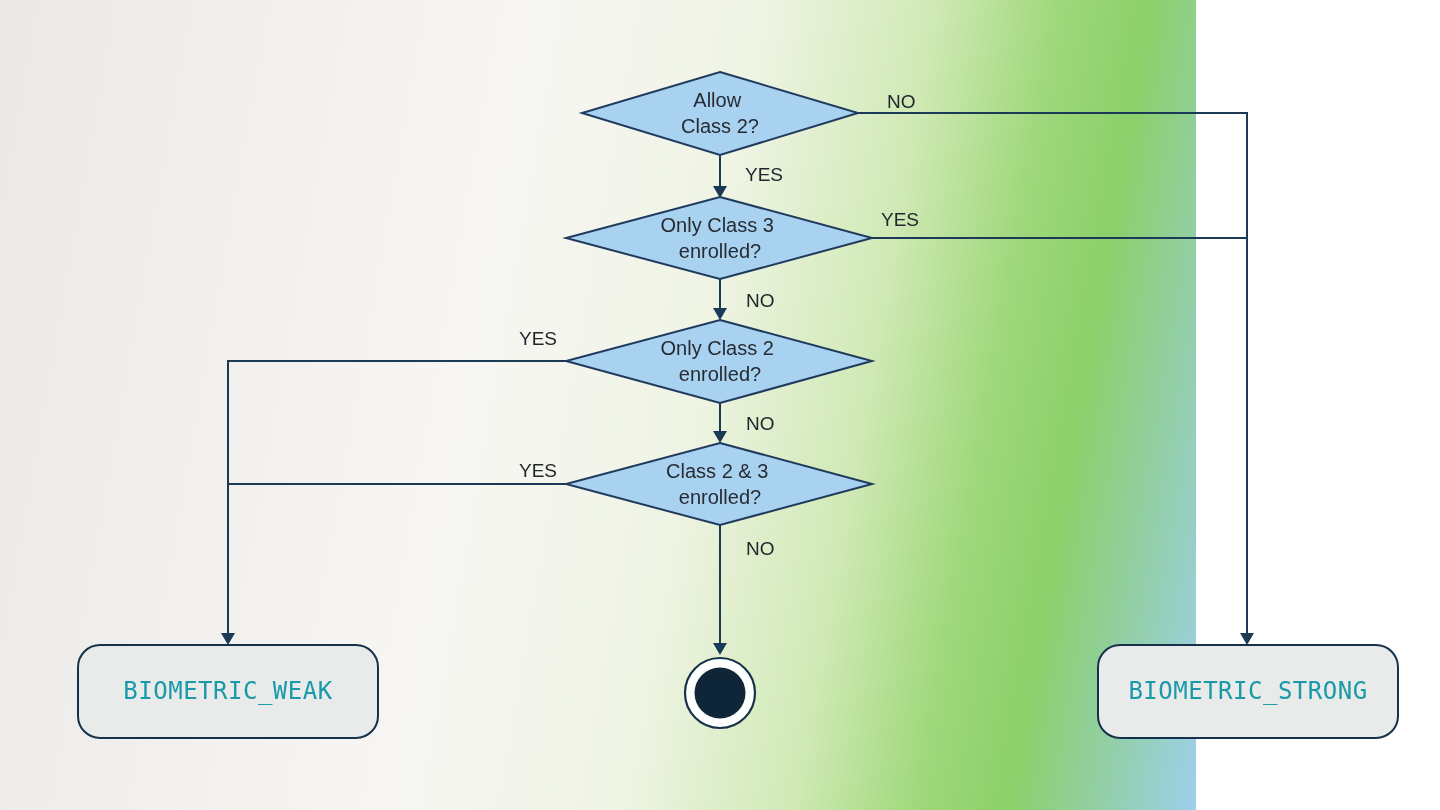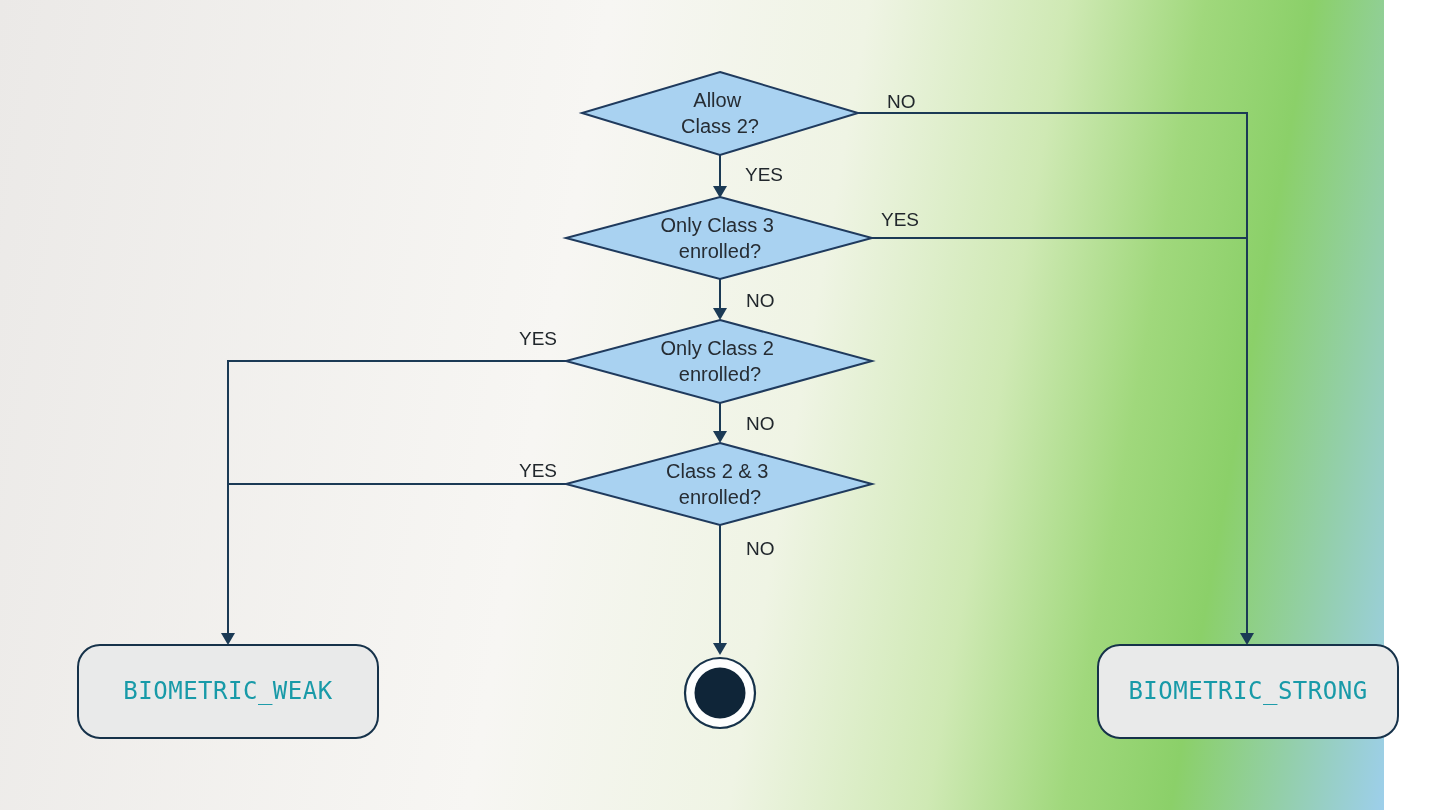--- a/index.html
+++ b/index.html
@@ -5,21 +5,21 @@
   html, body {
     margin: 0;
     padding: 0;
     width: 1440px;
     height: 810px;
     overflow: hidden;
     font-family: "Liberation Sans", sans-serif;
   }
   .canvas {
     position: relative;
-    width: 1384px;
+    width: 1196px;
     height: 810px;
     background: linear-gradient(100deg,
       #ebe9e7 0%,
       #f7f6f3 40%,
       #eff4e4 57%,
       #cfe9b4 70%,
       #a0d87c 79%,
       #8bd069 86%,
       #93cfa9 93%,
       #9dcfeb 100%);

